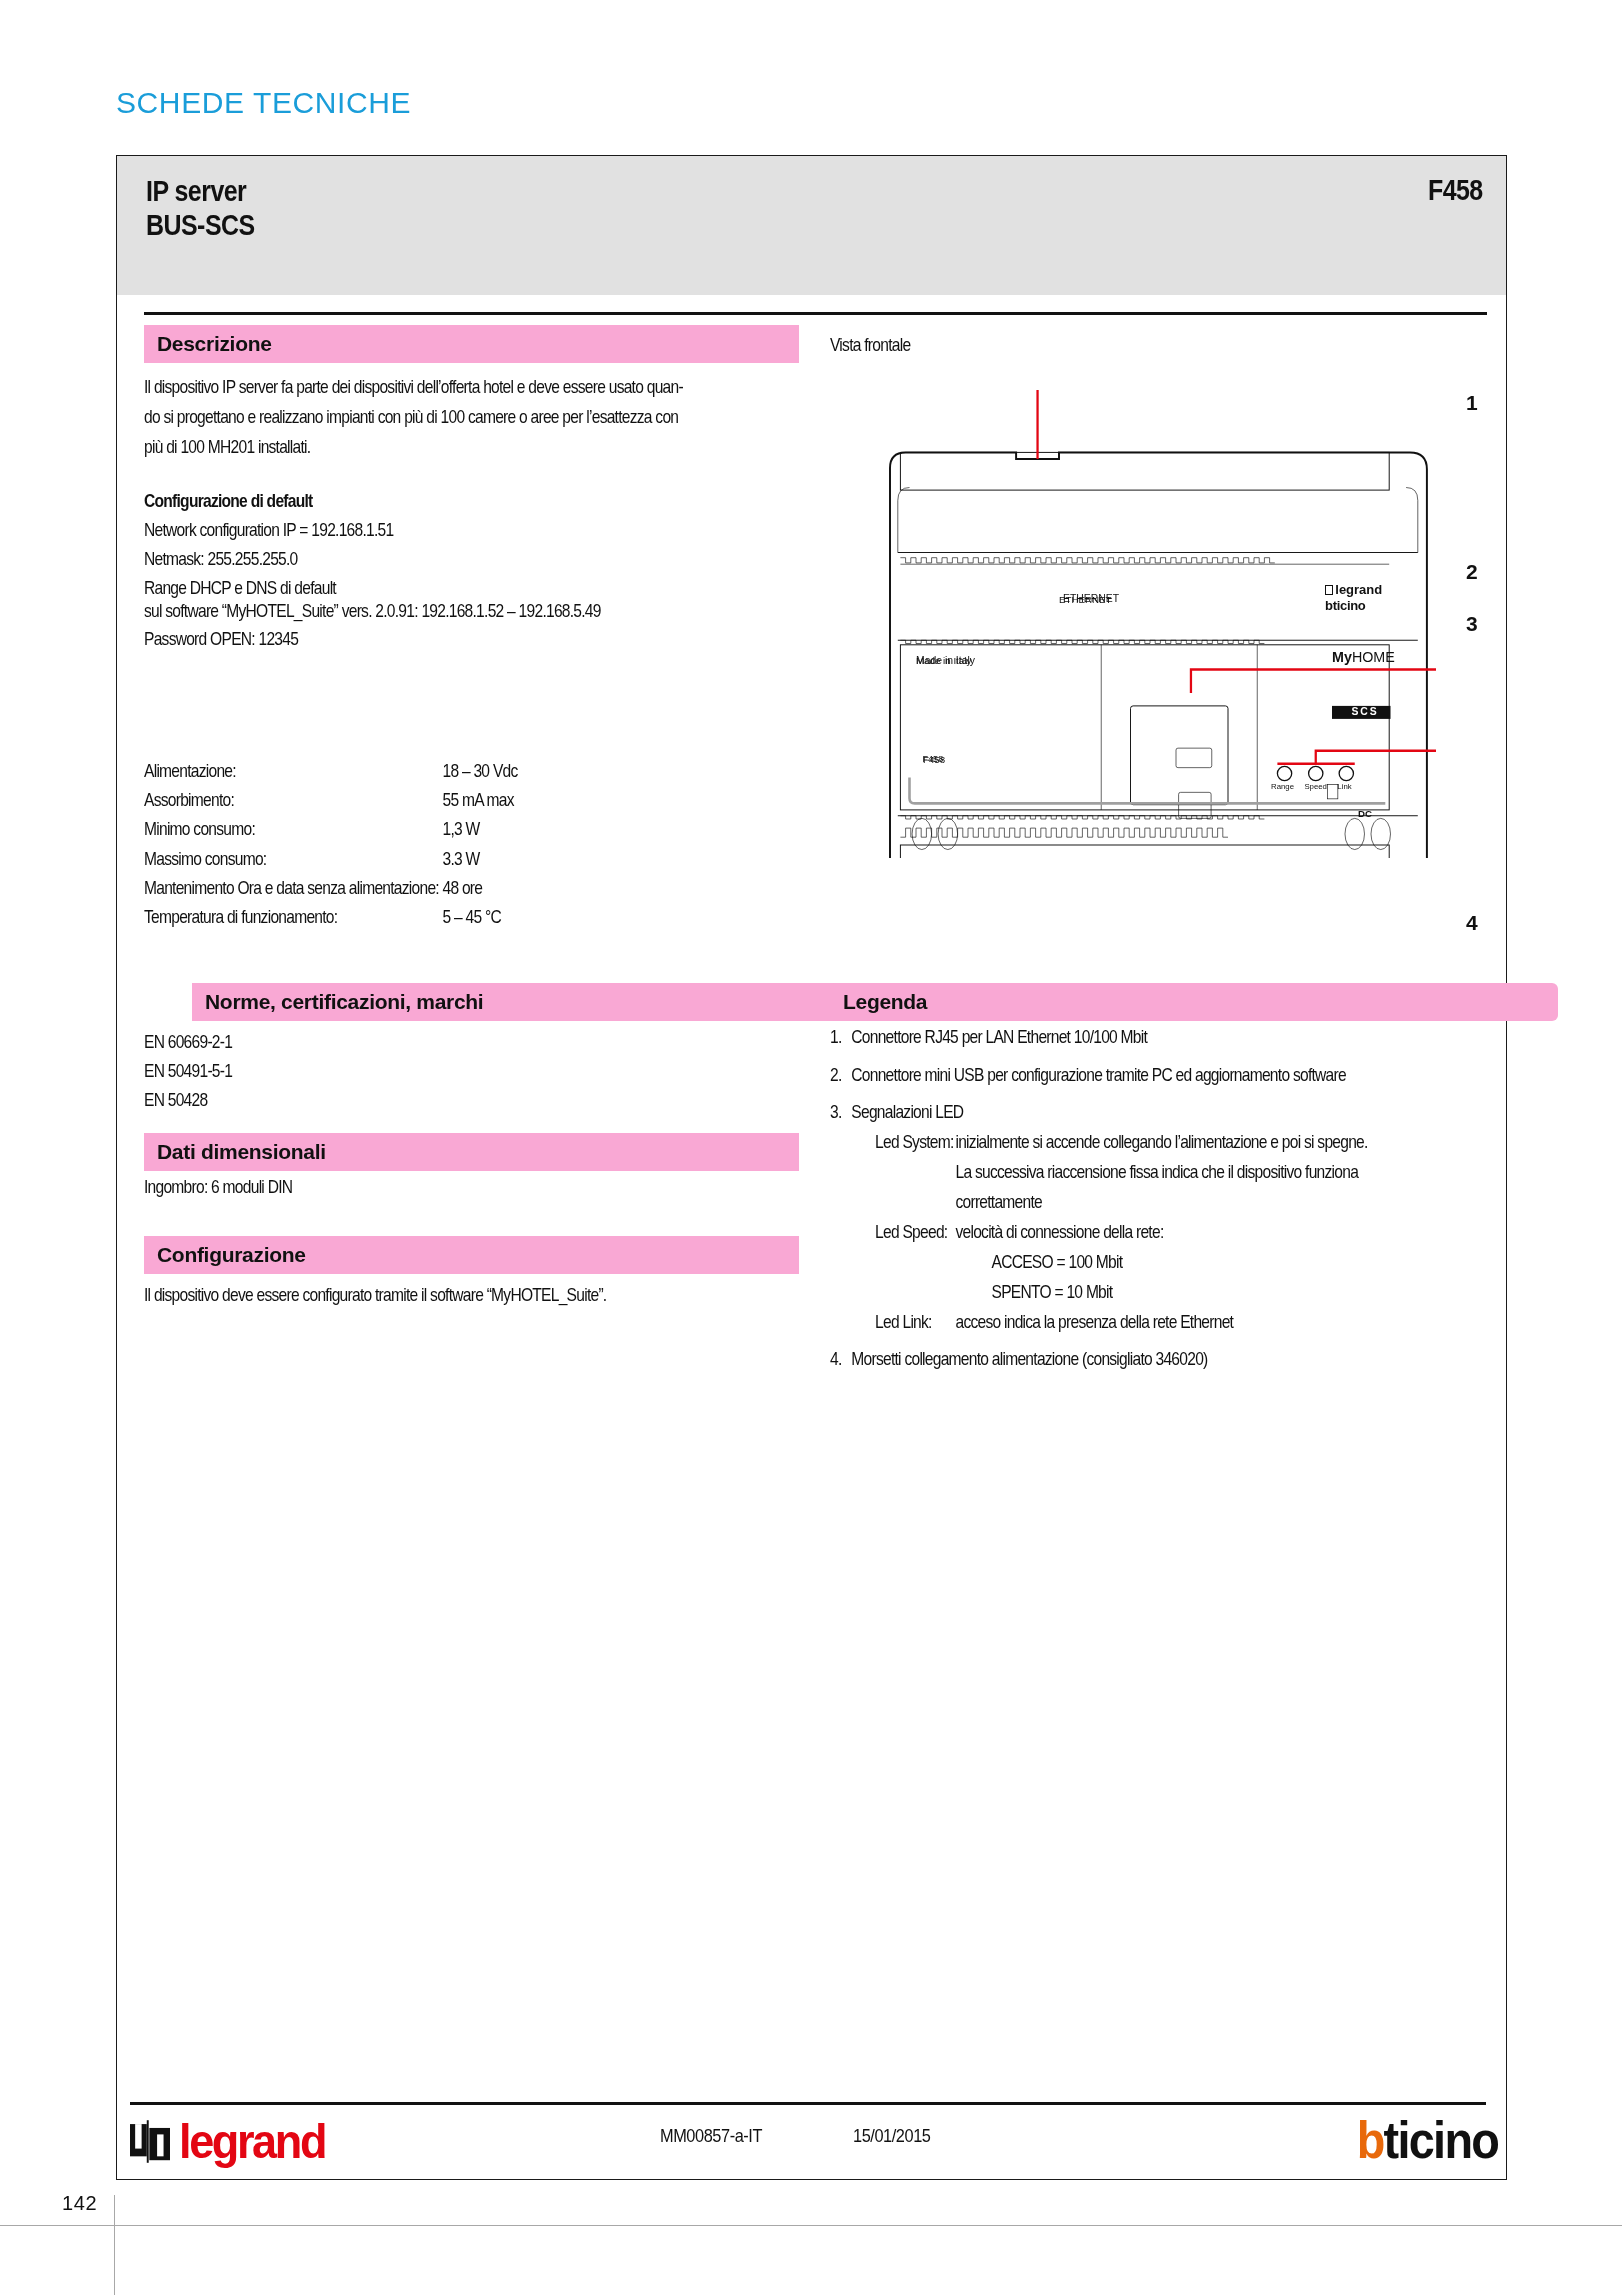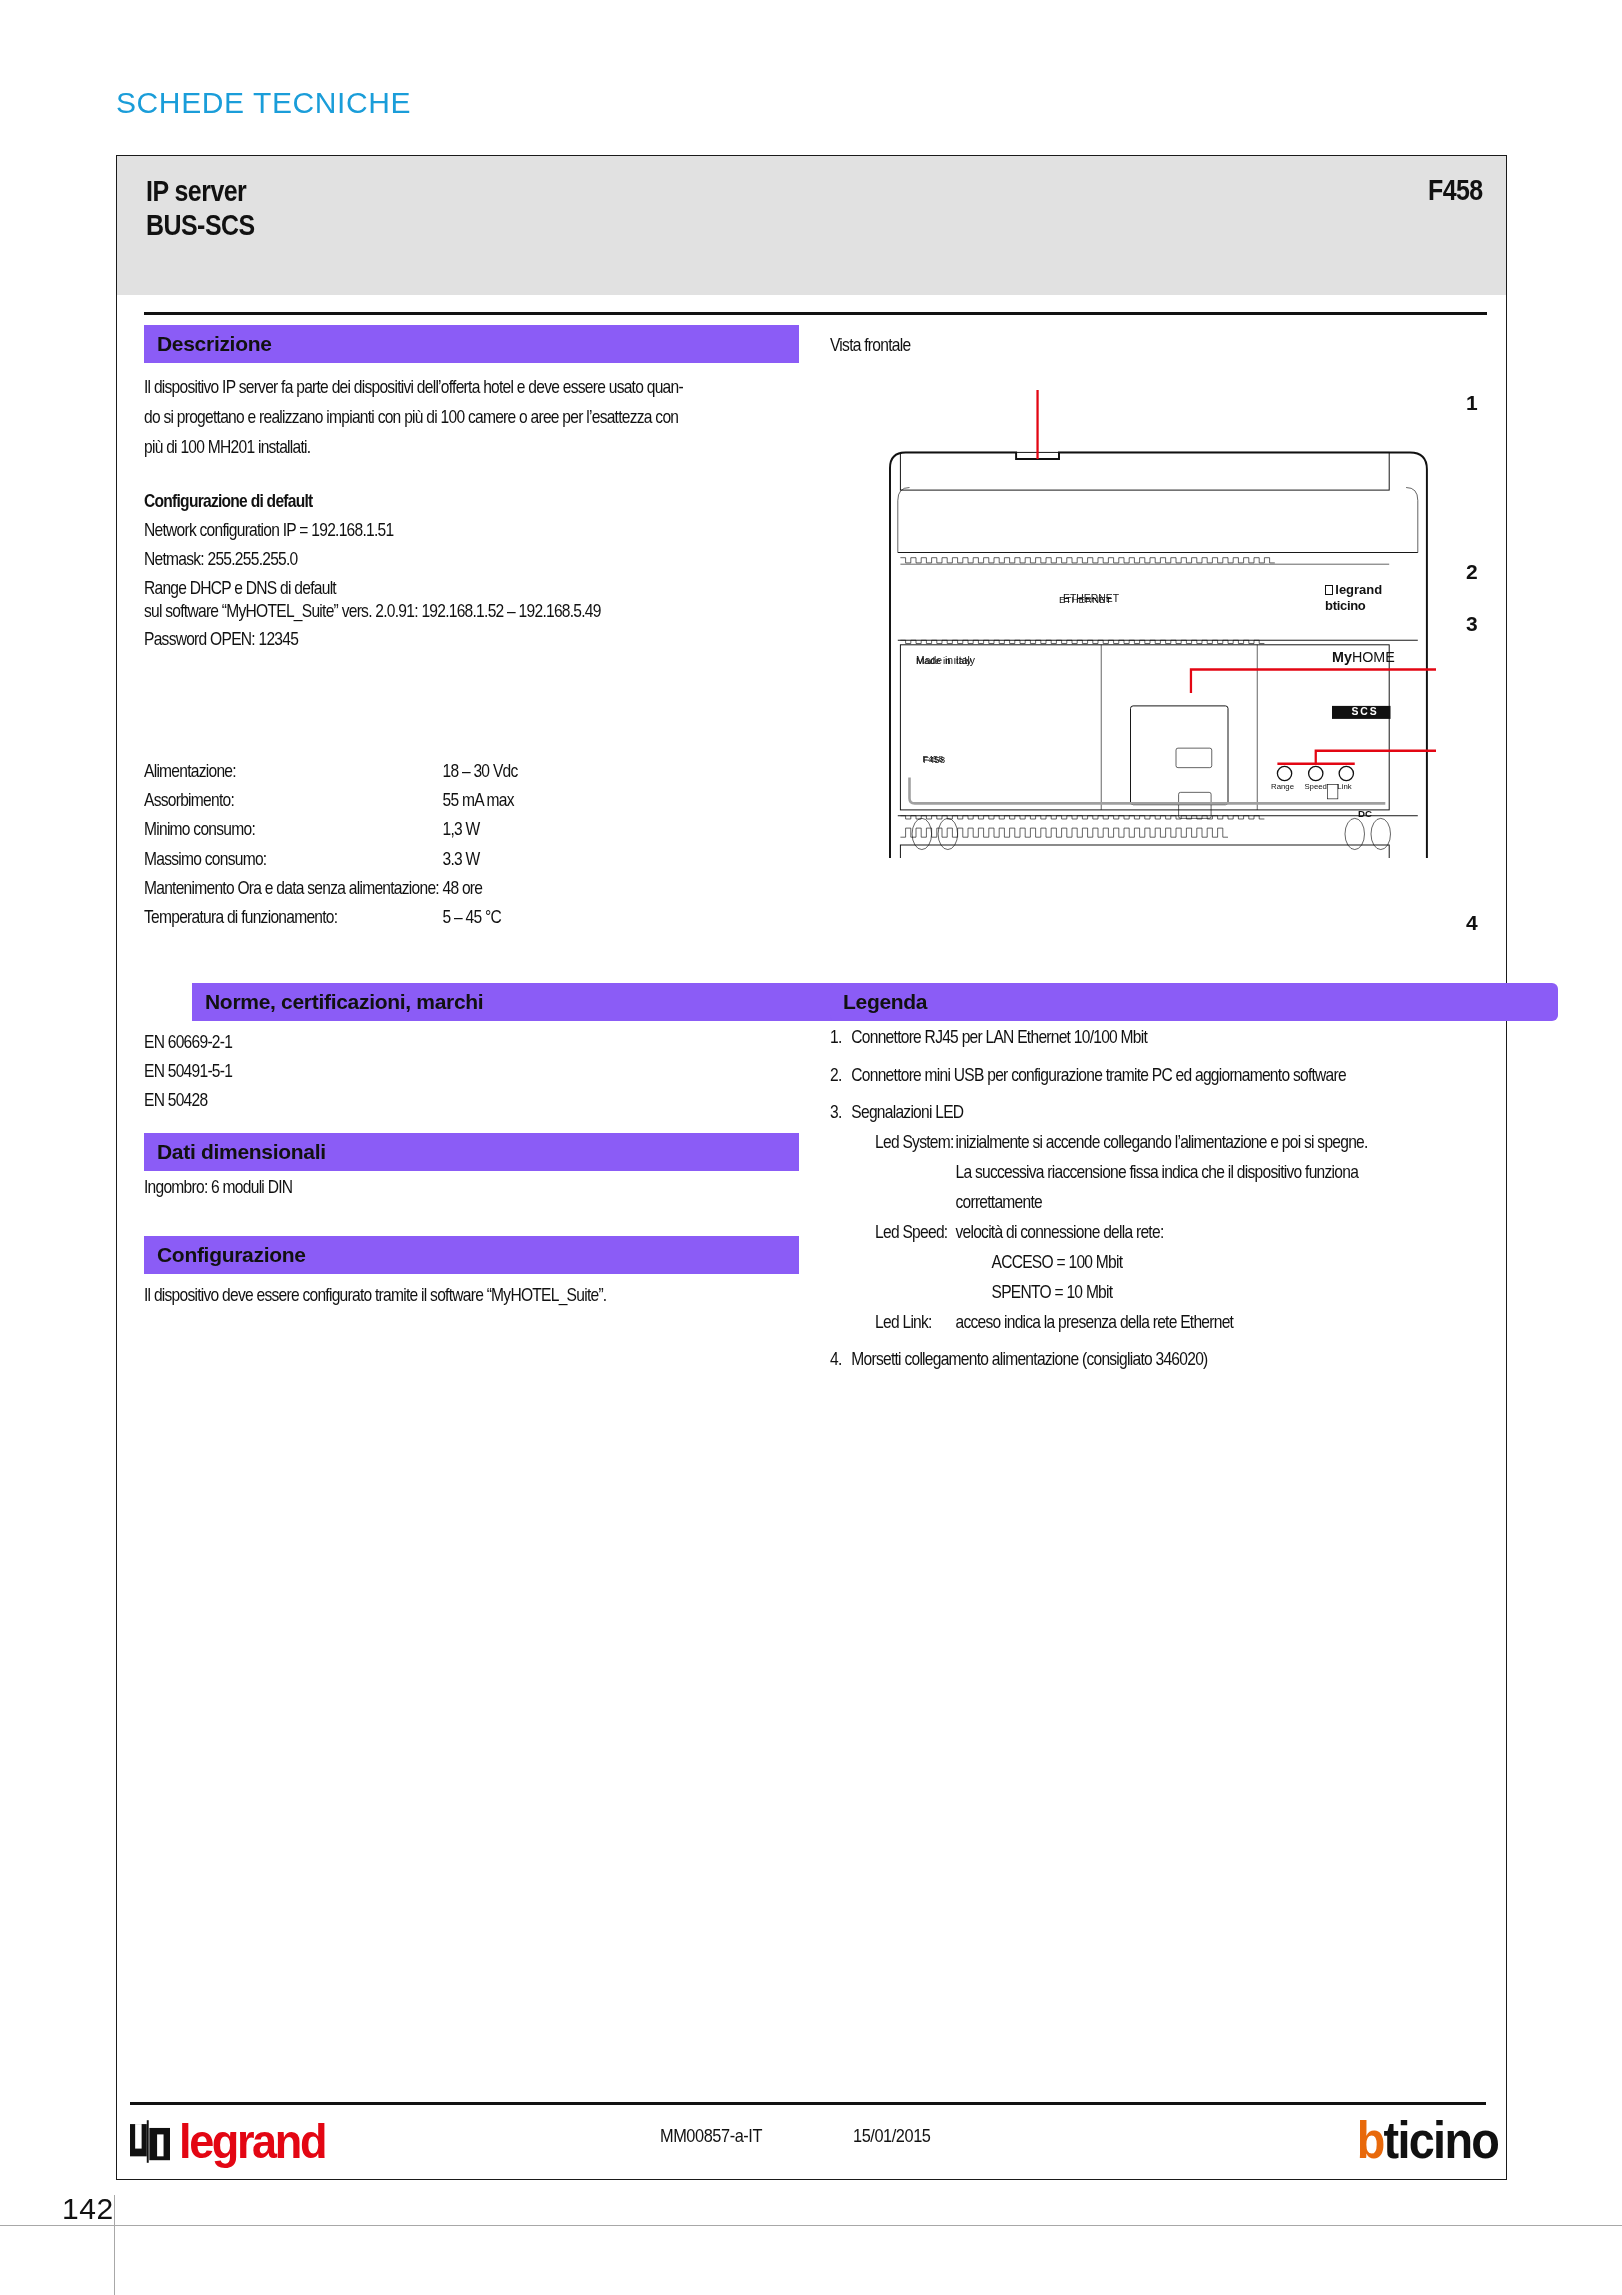--- a/index.html
+++ b/index.html
@@ -9,35 +9,35 @@
   .narrow { font-family: "Liberation Sans", sans-serif; transform-origin: left top; }
 
   #top-title { position: absolute; left: 116px; top: 86px; font-size: 30px; color: #1a9dd9; letter-spacing: 0.6px; font-weight: normal; }
 
   #frame { position: absolute; left: 116px; top: 155px; width: 1391px; height: 2025px; border: 1.9px solid #1a1a1a; }
   #title-band { position: absolute; left: 0; top: 0; width: 100%; height: 139px; background: #e1e1e1; }
   #product-name { position: absolute; left: 29px; top: 18px; font-size: 29px; font-weight: bold; line-height: 34px; letter-spacing: -0.6px; }
   #product-code { position: absolute; right: 23.4px; top: 18px; font-size: 29px; font-weight: bold; letter-spacing: -0.6px; }
   #top-rule { position: absolute; left: 27px; top: 156px; width: 1343px; height: 2.6px; background: #111; }
 
-  .section-bar { position: absolute; height: 38px; background: #8b5cf6; }
+  .section-bar { position: absolute; height: 38px; background: #f9a8d4; }
   .section-bar span { position: absolute; left: 13px; top: 6.5px; font-size: 21px; font-weight: bold; letter-spacing: -0.3px; }
 
   .txt { position: absolute; font-size: 19px; line-height: 30px; letter-spacing: -0.9px; white-space: nowrap; }
   .txt-bold { font-weight: bold; }
 
   .spec-row { position: absolute; left: 0; font-size: 19px; letter-spacing: -0.9px; white-space: nowrap; }
   .spec-label { position: absolute; left: 0; }
   .spec-value { position: absolute; left: 364px; }
 
   #footer-rule { position: absolute; left: 13px; top: 1946px; width: 1356px; height: 2.6px; background: #111; }
   #footer-code { position: absolute; left: 543px; top: 1969px; font-size: 19px; letter-spacing: -0.5px; }
   #footer-date { position: absolute; left: 736px; top: 1969px; font-size: 19px; letter-spacing: -0.5px; }
 
-  #page-number { position: absolute; left: 62px; top: 2192px; font-size: 30px; color: #111; letter-spacing: 0.6px; }
+  #page-number { position: absolute; left: 62px; top: 2192px; font-size: 20px; color: #111; letter-spacing: 0.6px; }
   #page-vrule { position: absolute; left: 114px; top: 2195px; width: 1.3px; height: 101px; background: #a8a8a8; }
   #page-hrule { position: absolute; left: 0; top: 2225px; width: 1623px; height: 1.3px; background: #a8a8a8; }
 
   .callout-num { position: absolute; font-size: 21px; font-weight: bold; }
 </style>
 </head>
 <body>
 
 <div id="top-title">SCHEDE TECNICHE</div>
 

